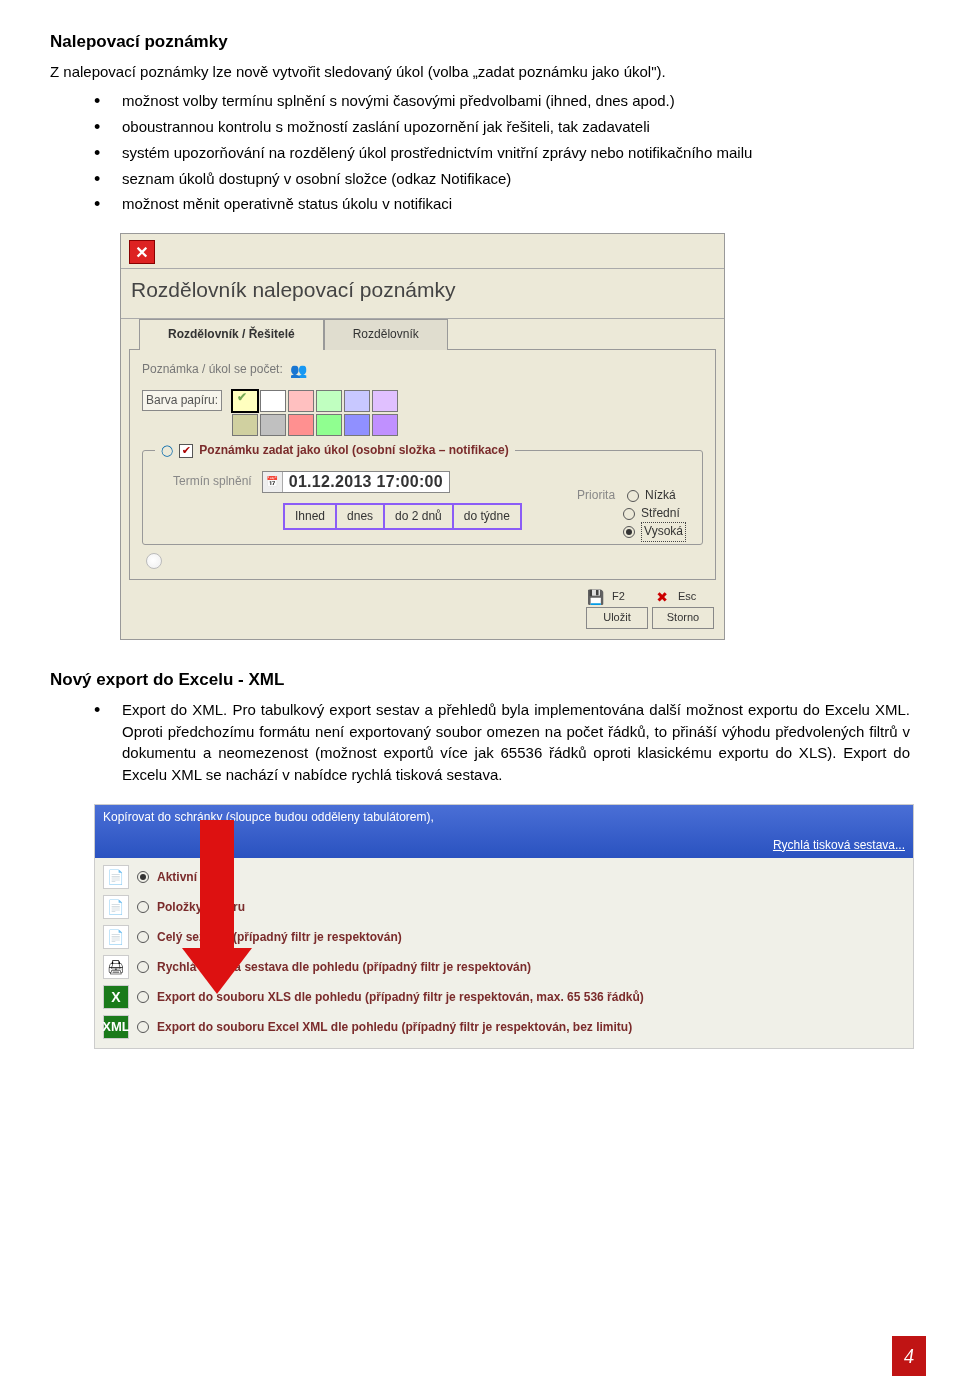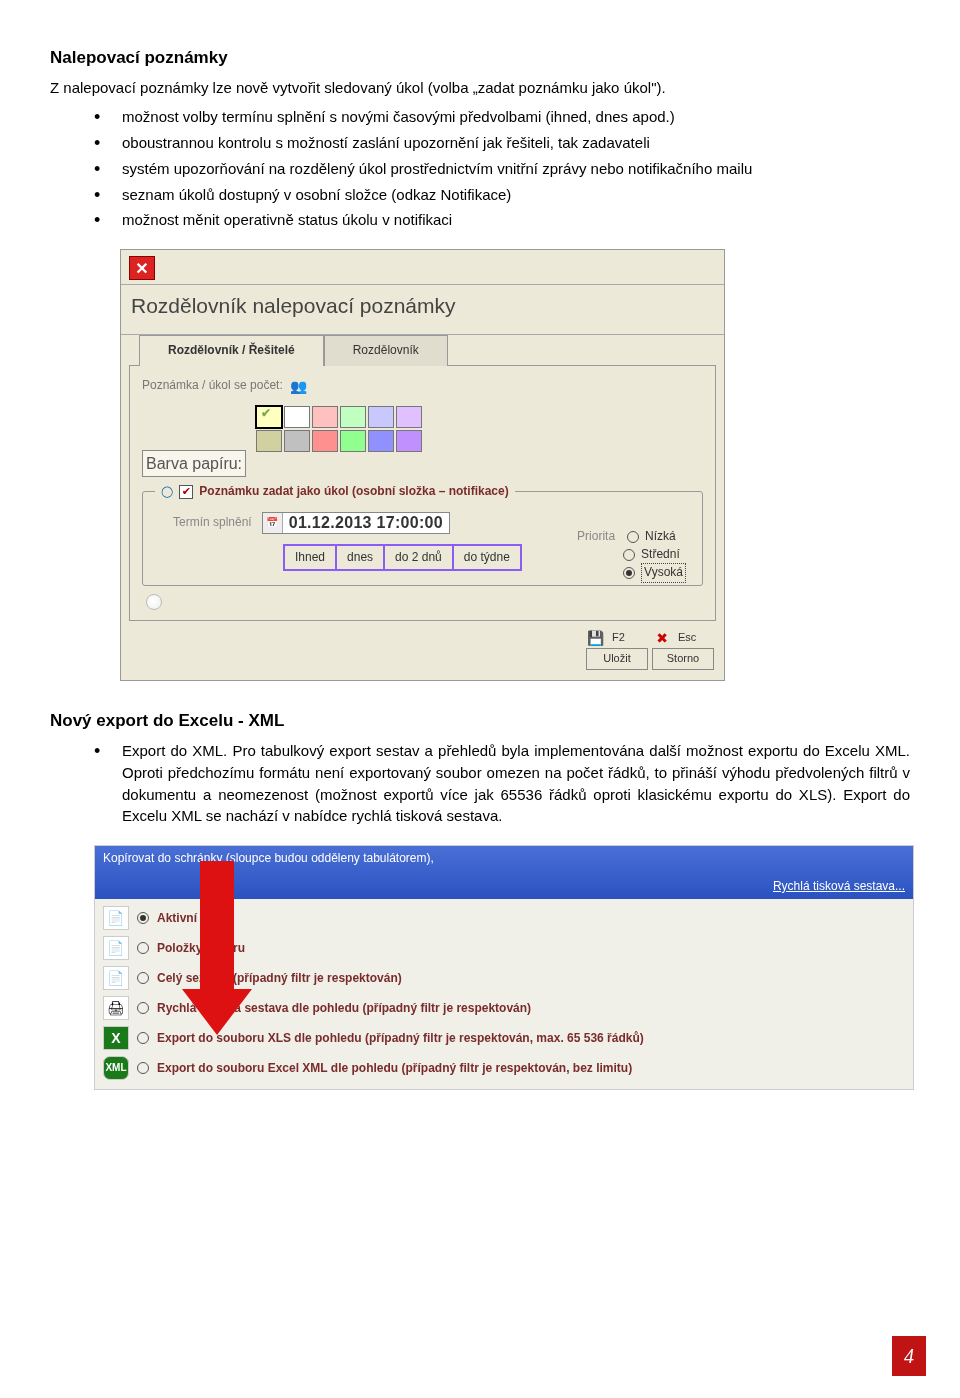--- a/index.html
+++ b/index.html
@@ -5,42 +5,42 @@
   * { box-sizing: border-box; margin: 0; padding: 0; }
   body {
     font-family: Arial, sans-serif;
     background: #fff;
     width: 960px;
     padding: 30px 50px 30px 50px;
     color: #000;
     font-size: 15px;
     line-height: 1.45;
   }
-  h2.sec { font-size: 17px; font-weight: bold; margin-bottom: 6px; margin-top: 16px; }
+  h2.sec { font-size: 17px; font-weight: bold; margin-bottom: 6px; }
   p.lead { margin-bottom: 8px; }
   ul.bul { list-style: none; padding-left: 44px; margin-bottom: 18px; }
   ul.bul li { position: relative; padding-left: 28px; margin-bottom: 4px; }
   ul.bul li:before { content: "•"; position: absolute; left: 0; font-size: 18px; top: -2px; }
   ul.bul.just li .txt { display: block; text-align: justify; }
   .screenshot1 {
     width: 605px; margin: 8px 0 28px 70px;
     border: 1px solid #999; background: #ece9d8; font-family: Tahoma, Arial, sans-serif;
     font-size: 12px; color: #333;
   }
   .s1-title { background:#ece9d8; padding: 6px 0 0 8px; }
   .s1-close { width: 26px; height: 24px; background: #d22; color:#fff; display:flex; align-items:center; justify-content:center; font-size:16px; font-weight:bold; border:1px solid #800; }
   .s1-hr { height:1px; background:#aaa; margin:4px 0 0 0; }
   .s1-head { font-size: 21px; color:#444; padding: 6px 10px 8px 10px; font-weight:400; }
   .s1-tabs { display:flex; align-items:flex-end; height:30px; padding-left:18px; gap:0; }
   .s1-tab { padding:6px 28px 6px 28px; font-size:12px; font-weight:bold; background:#ece9d8; border:1px solid #999; border-bottom:none; position:relative; top:1px; }
   .s1-tab.inactive { font-weight:normal; background:#e0ddcf; }
   .s1-body { border:1px solid #999; margin:0 8px 0 8px; padding:10px 12px 10px 12px; background:#ece9d8;}
   .s1-row { display:flex; align-items:center; gap:8px; margin-bottom:10px; color:#777;}
   .s1-palette-wrap { display:flex; gap:10px; align-items:flex-start; margin-bottom:14px;}
-  .s1-barva { font-size:16px; border:1px solid #888; padding:1px 3px; background:#f7f5ec; color:#555;margin-top:44px;}
+  .s1-barva { font-size:12px; border:1px solid #888; padding:1px 3px; background:#f7f5ec; color:#555;}
   .s1-palette { display:grid; grid-template-columns: repeat(6, 26px); grid-template-rows: repeat(2,22px); gap:2px; }
   .s1-swatch { border:1px solid #777; }
   .s1-task-frame { border:1px solid #999; border-radius:3px; background:#ece9d8; padding:10px 12px 14px 12px; position:relative;}
   .s1-task-legend { position:absolute; top:-9px; left:12px; background:#ece9d8; padding:0 6px; display:flex; align-items:center; gap:6px; font-size:12px;}
   .s1-chk { width:14px; height:14px; border:1px solid #555; display:inline-flex; align-items:center; justify-content:center; font-size:11px; color:#a00; background:#fff;}
   .s1-termin { display:flex; align-items:center; gap:10px; margin:10px 0 10px 18px; }
   .s1-datebox { display:flex; align-items:center; border:1px solid #888; background:#fff; height:22px;}
   .s1-date-icon { width:20px; height:20px; background:#eee; border-right:1px solid #aaa; display:flex; align-items:center; justify-content:center; font-size:10px;}
   .s1-date-val { padding:0 6px; font-size:16px; font-weight:bold; letter-spacing:0.3px;}
   .s1-btnrow { display:flex; margin-left:128px; }
@@ -224,21 +224,21 @@
       <div class="s2-icon">🖨</div>
       <span class="s2-radio"></span>
       <span class="s2-label">Rychlá tisková sestava dle pohledu (případný filtr je respektován)</span>
     </div>
     <div class="s2-row">
       <div class="s2-icon" style="background:#1a7a1a;color:#fff;font-weight:bold;">X</div>
       <span class="s2-radio"></span>
       <span class="s2-label">Export do souboru XLS dle pohledu (případný filtr je respektován, max. 65 536 řádků)</span>
     </div>
     <div class="s2-row">
-      <div class="s2-icon" style="background:#1a7a1a;color:#fff;font-size:10px;font-weight:bold;border-radius:7px;">XML</div>
+      <div class="s2-icon" style="background:#1a7a1a;color:#fff;font-size:13px;font-weight:bold;">XML</div>
       <span class="s2-radio"></span>
       <span class="s2-label">Export do souboru Excel XML dle pohledu (případný filtr je respektován, bez limitu)</span>
     </div>
   </div>
 </div>
 <div class="arrow-overlay">
   <div class="arrow-body"></div>
   <div class="arrow-head"></div>
 </div>
 </div>

